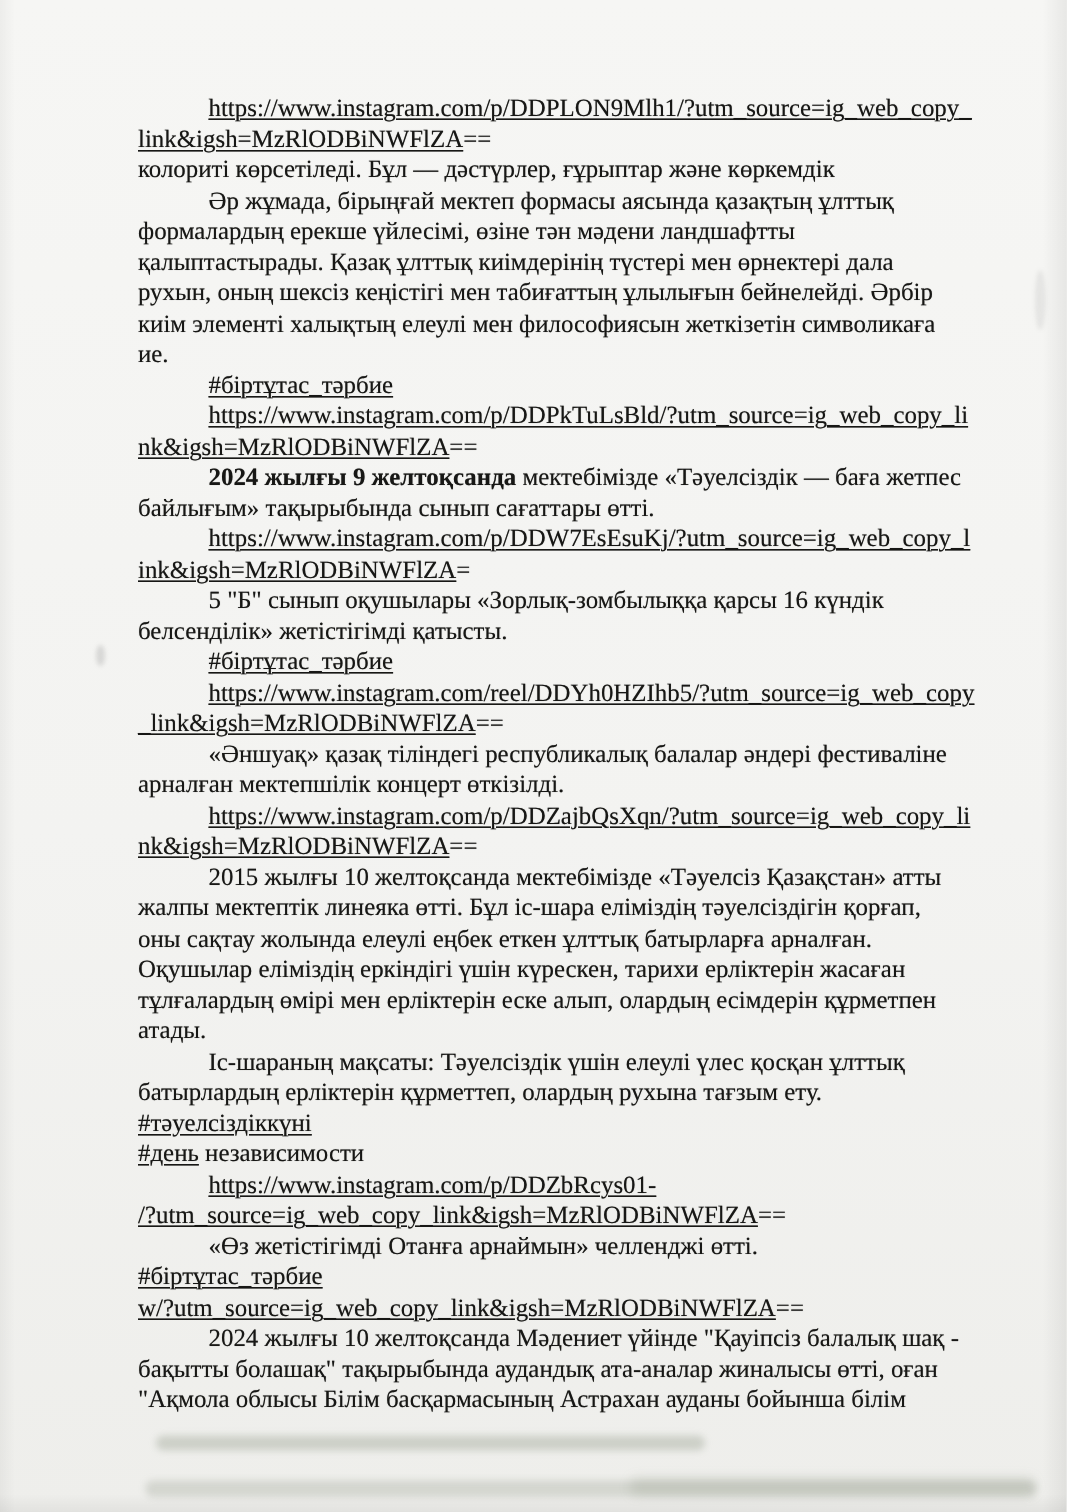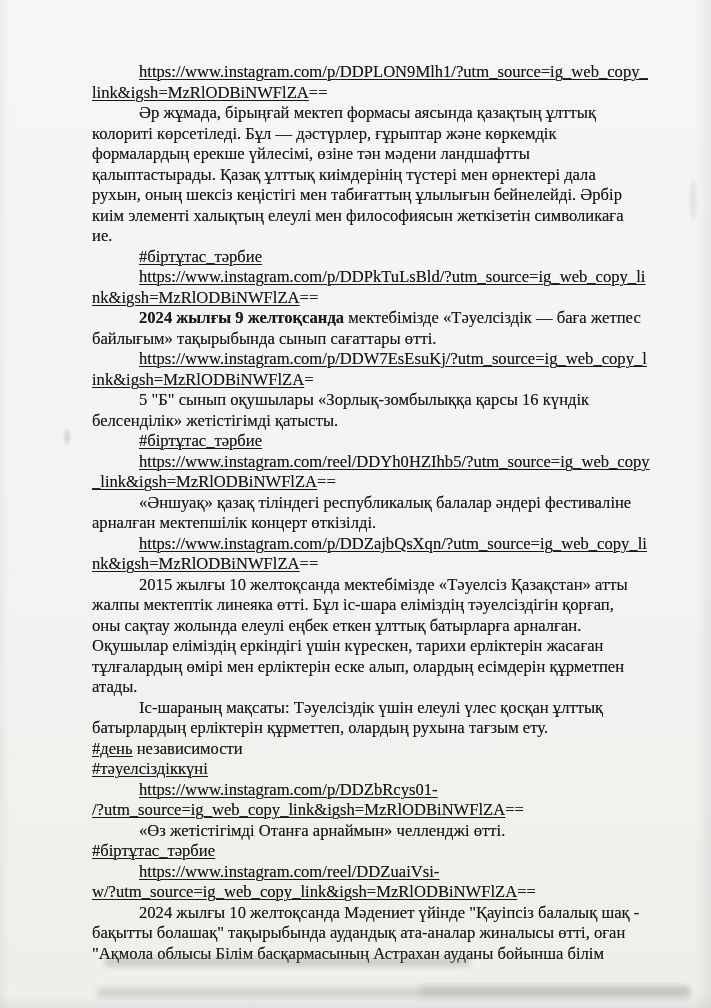--- a/index.html
+++ b/index.html
@@ -59,22 +59,22 @@
 <div class="page">
   <div class="edge-left"></div>
   <div class="edge-right"></div>
   <div class="edge-bottom"></div>
   <div class="speck speck-1"></div>
   <div class="speck speck-2"></div>
 
   <div class="text-block" id="doc">
       <div class="line indent"><span class="seg-u">https://www.instagram.com/p/DDPLON9Mlh1/?utm_source=ig_web_copy_</span></div>
       <div class="line"><span class="seg-u">link&amp;igsh=MzRlODBiNWFlZA</span><span>==</span></div>
+      <div class="line"><span>колориті көрсетіледі. Бұл — дәстүрлер, ғұрыптар және көркемдік</span></div>
       <div class="line indent"><span>Әр жұмада, бірыңғай мектеп формасы аясында қазақтың ұлттық</span></div>
-      <div class="line"><span>колориті көрсетіледі. Бұл — дәстүрлер, ғұрыптар және көркемдік</span></div>
       <div class="line"><span>формалардың ерекше үйлесімі, өзіне тән мәдени ландшафтты</span></div>
       <div class="line"><span>қалыптастырады. Қазақ ұлттық киімдерінің түстері мен өрнектері дала</span></div>
       <div class="line"><span>рухын, оның шексіз кеңістігі мен табиғаттың ұлылығын бейнелейді. Әрбір</span></div>
       <div class="line"><span>киім элементі халықтың елеулі мен философиясын жеткізетін символикаға</span></div>
       <div class="line"><span>ие.</span></div>
       <div class="line indent"><span class="seg-u">#біртұтас_тәрбие</span></div>
       <div class="line indent"><span class="seg-u">https://www.instagram.com/p/DDPkTuLsBld/?utm_source=ig_web_copy_li</span></div>
       <div class="line"><span class="seg-u">nk&amp;igsh=MzRlODBiNWFlZA</span><span>==</span></div>
       <div class="line indent"><span class="seg-b">2024 жылғы 9 желтоқсанда</span><span> мектебімізде «Тәуелсіздік — баға жетпес</span></div>
       <div class="line"><span>байлығым» тақырыбында сынып сағаттары өтті.</span></div>
@@ -90,27 +90,26 @@
       <div class="line indent"><span class="seg-u">https://www.instagram.com/p/DDZajbQsXqn/?utm_source=ig_web_copy_li</span></div>
       <div class="line"><span class="seg-u">nk&amp;igsh=MzRlODBiNWFlZA</span><span>==</span></div>
       <div class="line indent"><span>2015 жылғы 10 желтоқсанда мектебімізде «Тәуелсіз Қазақстан» атты</span></div>
       <div class="line"><span>жалпы мектептік линеяка өтті. Бұл іс-шара еліміздің тәуелсіздігін қорғап,</span></div>
       <div class="line"><span>оны сақтау жолында елеулі еңбек еткен ұлттық батырларға арналған.</span></div>
       <div class="line"><span>Оқушылар еліміздің еркіндігі үшін күрескен, тарихи ерліктерін жасаған</span></div>
       <div class="line"><span>тұлғалардың өмірі мен ерліктерін еске алып, олардың есімдерін құрметпен</span></div>
       <div class="line"><span>атады.</span></div>
       <div class="line indent"><span>Іс-шараның мақсаты: Тәуелсіздік үшін елеулі үлес қосқан ұлттық</span></div>
       <div class="line"><span>батырлардың ерліктерін құрметтеп, олардың рухына тағзым ету.</span></div>
+      <div class="line"><span class="seg-u">#тәуелсіздіккүні</span></div>
       <div class="line"><span class="seg-u">#день</span><span> независимости</span></div>
-      <div class="line"><span class="seg-u">#тәуелсіздіккүні</span></div>
       <div class="line indent"><span class="seg-u">https://www.instagram.com/p/DDZbRcys01-</span></div>
       <div class="line"><span class="seg-u">/?utm_source=ig_web_copy_link&amp;igsh=MzRlODBiNWFlZA</span><span>==</span></div>
       <div class="line indent"><span>«Өз жетістігімді Отанға арнаймын» челленджі өтті.</span></div>
       <div class="line"><span class="seg-u">#біртұтас_тәрбие</span></div>
-      <div class="line indent"><span class="seg-u">https://www.instagram.com/reel/DDZuaiVsi-</span></div>
       <div class="line"><span class="seg-u">w/?utm_source=ig_web_copy_link&amp;igsh=MzRlODBiNWFlZA</span><span>==</span></div>
       <div class="line indent"><span>2024 жылғы 10 желтоқсанда Мәдениет үйінде "Қауіпсіз балалық шақ -</span></div>
       <div class="line"><span>бақытты болашақ" тақырыбында аудандық ата-аналар жиналысы өтті, оған</span></div>
       <div class="line"><span>"Ақмола облысы Білім басқармасының Астрахан ауданы бойынша білім</span></div>
     </div>
 
   <div class="ghost ghost-1"></div>
   <div class="ghost ghost-2"></div>
   <div class="ghost ghost-3"></div>
 </div>

